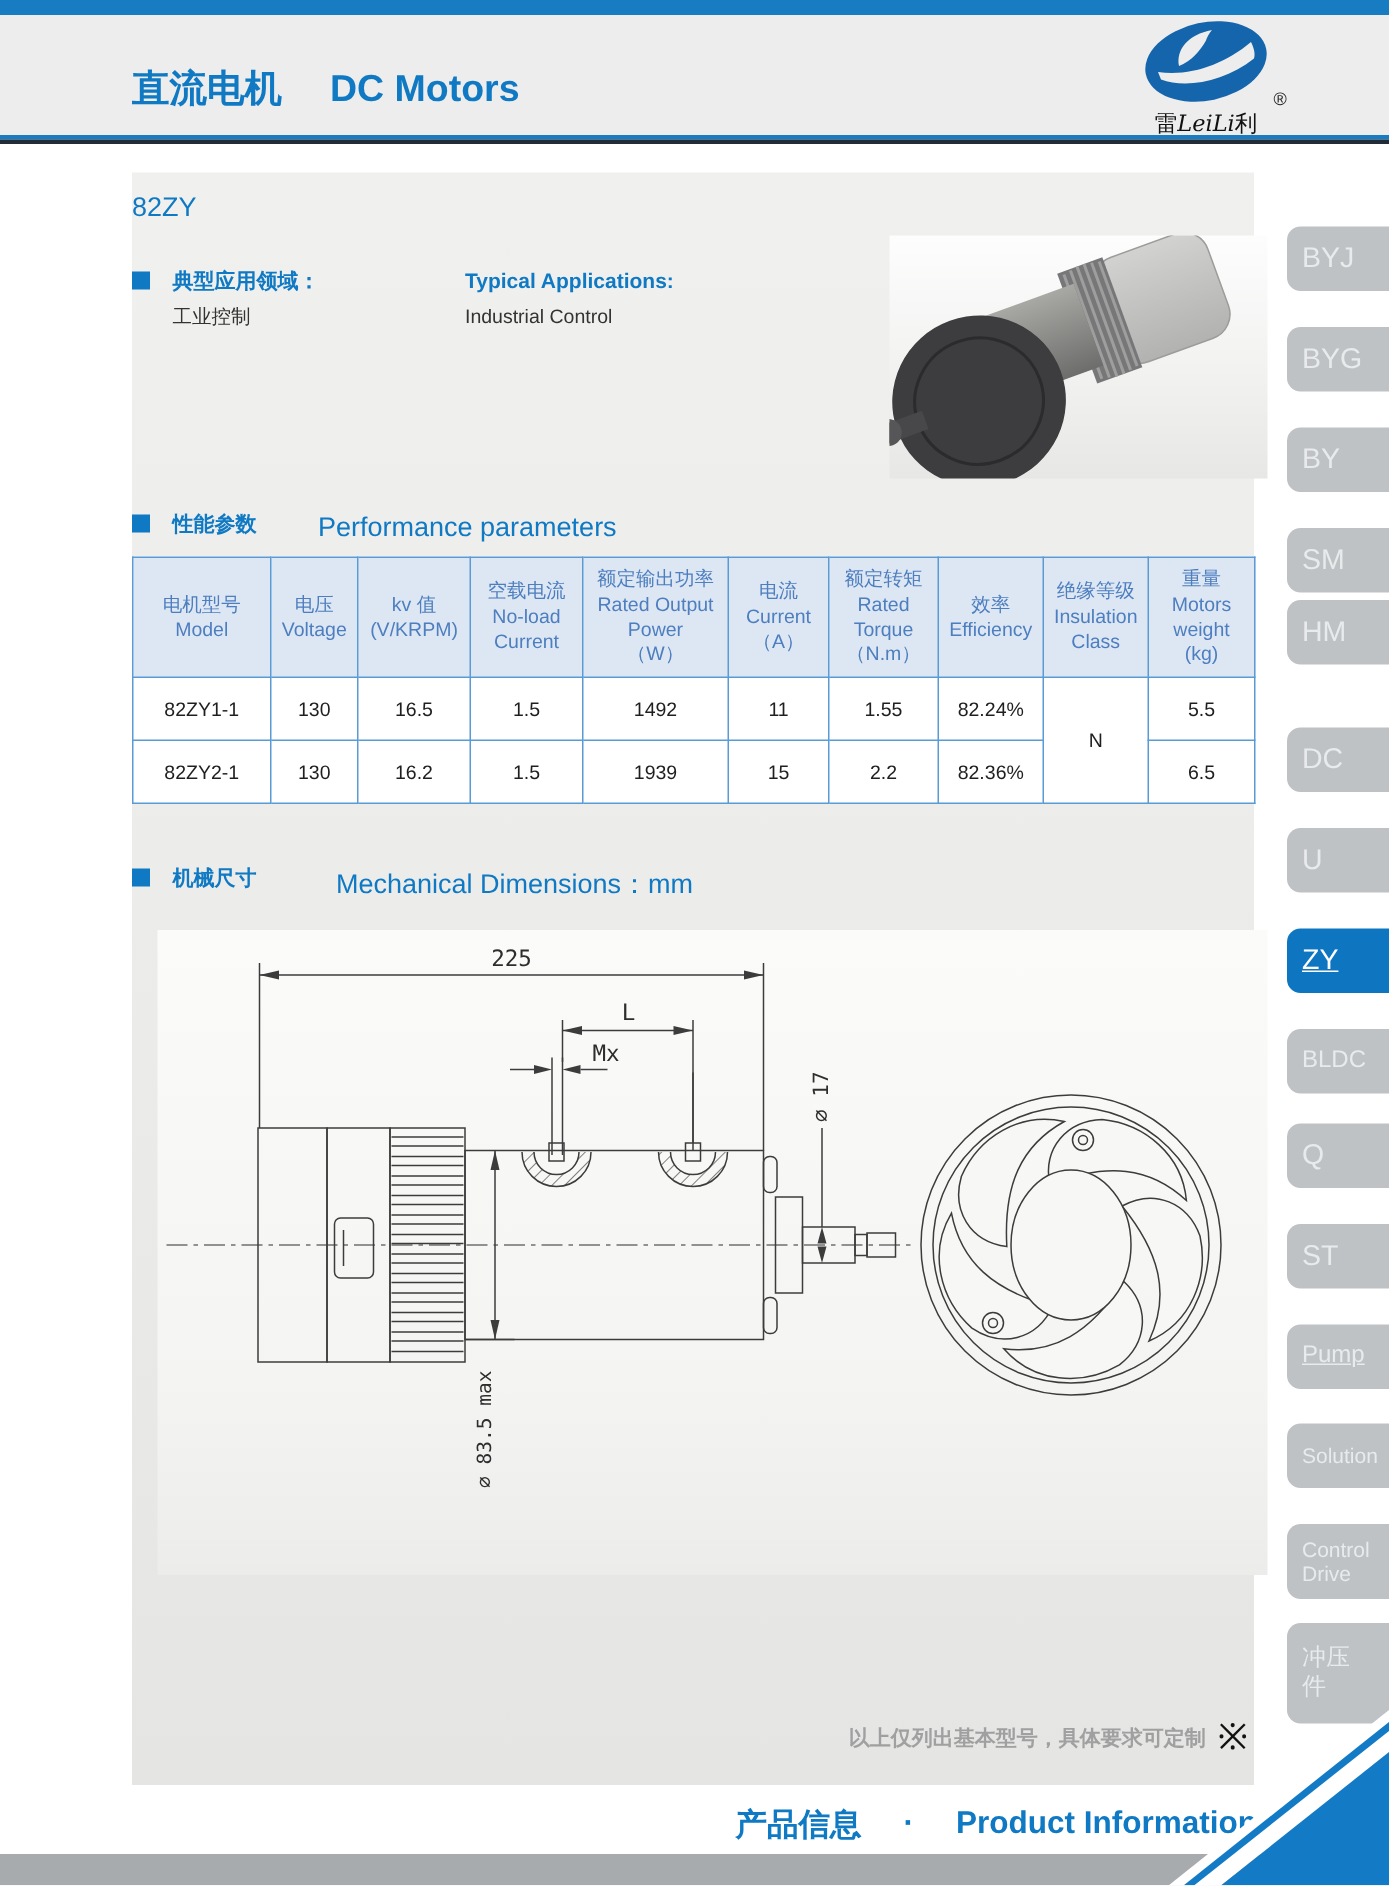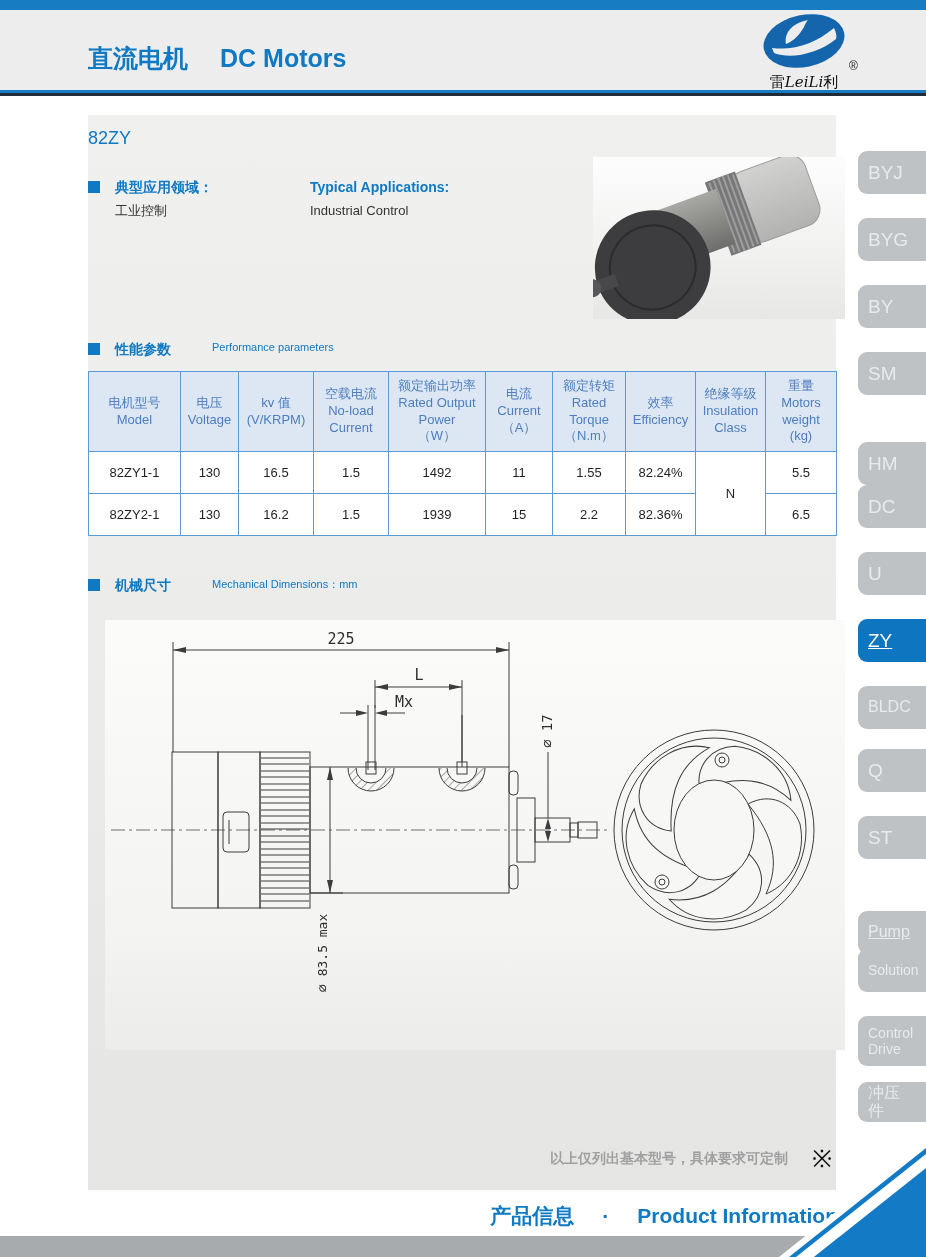--- a/index.html
+++ b/index.html
@@ -14,41 +14,41 @@
   .logo-box{position:absolute;left:750px;top:10px;width:176px;height:84px;}
   .blue-line{position:absolute;left:0;top:90px;width:926px;height:3px;background:#177cc2;}
   .dark-line{position:absolute;left:0;top:93px;width:926px;height:3px;background:#222c38;}
 
   
   .panel{position:absolute;left:88px;top:115px;width:748px;height:1075px;
          background:linear-gradient(180deg,#f0f0ef 0%,#ebebea 55%,#e5e5e4 100%);}
   .model-title{position:absolute;left:0;top:13px;font-size:18px;color:#0f79c3;}
   .bullet{position:absolute;width:12px;height:12px;background:#0f79c3;}
   .sec-zh{position:absolute;font-size:14px;font-weight:bold;color:#0f79c3;}
-  .sec-en{position:absolute;font-size:11px;color:#0f79c3;}
+  .sec-en{position:absolute;font-size:18px;color:#0f79c3;}
   .val{position:absolute;font-size:13px;color:#333;}
 
   .photo-box{position:absolute;left:505px;top:42px;width:252px;height:162px;
              background:linear-gradient(180deg,#fdfdfd 0%,#f1f1f0 60%,#e7e7e6 100%);}
 
   
   table.perf{position:absolute;left:0;top:256px;width:748px;border-collapse:collapse;
              table-layout:fixed;background:#fff;}
   table.perf th,table.perf td{border:1.5px solid #5b9bd5;text-align:center;vertical-align:middle;
              white-space:pre-line;}
   table.perf th{height:77px;background:#dde7f3;color:#4d7ebf;font-size:13px;font-weight:normal;
              line-height:1.3;}
   table.perf td{height:39px;color:#1f1f1f;font-size:13px;}
 
   
   .drawing-box{position:absolute;left:17px;top:505px;width:740px;height:430px;
                background:linear-gradient(180deg,#fbfbfa 0%,#f4f4f3 70%,#ececeb 100%);}
 
   
-  .note{position:absolute;right:4px;top:1032px;display:flex;align-items:center;gap:24px;}
+  .note{position:absolute;right:4px;top:1032px;display:flex;align-items:center;gap:8px;}
   .note-lines{text-align:right;color:#9b9b9b;}
   .note-zh{font-size:14px;font-weight:bold;color:#a0a0a0;}
   .note-en{font-size:11px;color:#ababab;}
   .note-mark{font-size:24px;color:#111;line-height:1;}
 
   
   .tab{position:absolute;left:858px;width:68px;height:43px;background:#bec2c5;
        border-radius:9px 0 0 9px;display:flex;align-items:center;padding-left:10px;
        box-sizing:border-box;color:#e8eaeb;font-size:19px;white-space:pre-line;line-height:1.15;}
   .tab.active{background:#0e76c0;color:#ffffff;}
@@ -200,21 +200,21 @@
           <td>15</td>
           <td>2.2</td>
           <td>82.36%</td>
           <td>6.5</td>
         </tr>
       </tbody>
     </table>
 
     <div class="bullet" style="left:0;top:464px;"></div>
     <div class="sec-zh" style="left:27px;top:462px;">机械尺寸</div>
-    <div class="sec-en" style="left:124px;top:462px;">Mechanical  Dimensions：mm</div>
+    <div class="sec-en" style="left:136px;top:462px;">Mechanical  Dimensions：mm</div>
 
     <div class="drawing-box">
       <svg width="740" height="430" viewBox="0 0 740 430" font-family="DejaVu Sans Mono, monospace">
         <defs>
           <pattern id="hatch" width="6" height="6" patternUnits="userSpaceOnUse" patternTransform="rotate(45)">
             <line x1="0" y1="0" x2="0" y2="6" stroke="#555" stroke-width="1"></line>
           </pattern>
         </defs>
         <g stroke="#3c3c3c" fill="none" stroke-width="1">
 
@@ -319,32 +319,32 @@
         <div class="note-zh">以上仅列出基本型号，具体要求可定制</div>
       </div>
       <div class="note-mark">※</div>
     </div>
   </div>
 
   <div class="tab" style="top:151px;">BYJ</div>
   <div class="tab" style="top:218px;">BYG</div>
   <div class="tab" style="top:285px;">BY</div>
   <div class="tab" style="top:352px;">SM</div>
-  <div class="tab" style="top:442px;">HM</div>
+  <div class="tab" style="top:400px;">HM</div>
   <div class="tab" style="top:485px;">DC</div>
   <div class="tab" style="top:552px;">U</div>
   <div class="tab active" style="top:619px;text-decoration:underline;">ZY</div>
   <div class="tab mid" style="top:686px;text-align:right;">BLDC</div>
   <div class="tab" style="top:749px;">Q</div>
   <div class="tab" style="top:816px;">ST</div>
-  <div class="tab mid" style="top:911px;text-decoration:underline;">Pump</div>
+  <div class="tab mid" style="top:883px;text-decoration:underline;">Pump</div>
   <div class="tab small" style="top:949px;">Solution</div>
   <div class="tab small" style="top:1016px;height:50px;">Control
 Drive</div>
-  <div class="tab mid" style="top:1082px;height:40px;">冲压
+  <div class="tab mid" style="top:1082px;height:67px;">冲压
 件</div>
 
   <div class="footer-info">
     <span>产品信息</span>
     <span>·</span>
     <span>Product  Information</span>
   </div>
   <svg class="bottom-deco" width="926" height="197" viewBox="0 0 926 197">
     <rect x="0" y="176" width="926" height="21" fill="#a8abad"></rect>
     <polygon points="926,80 926,108 814,197 779,197" fill="#ffffff"></polygon>

